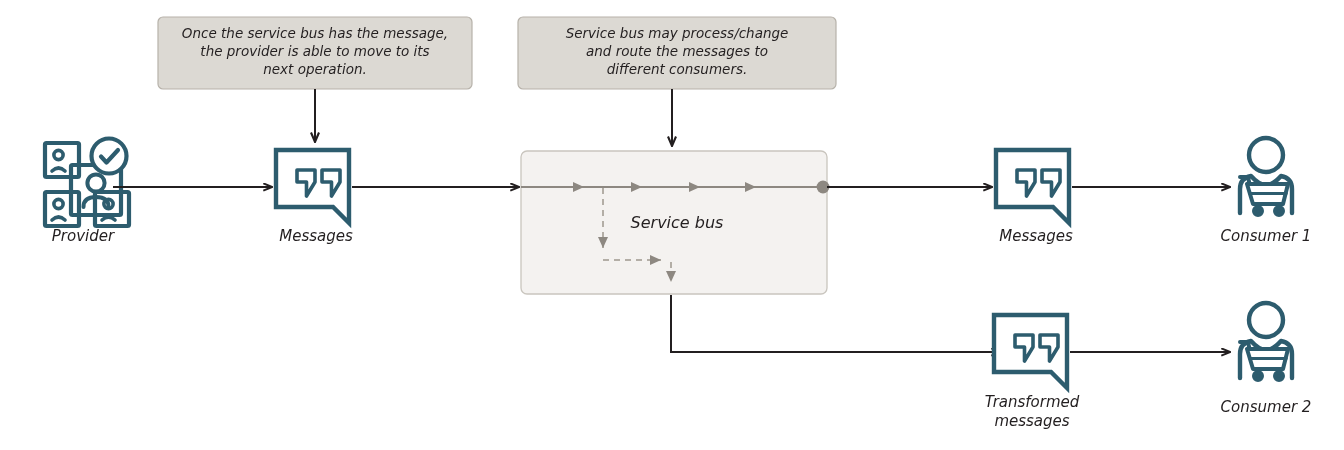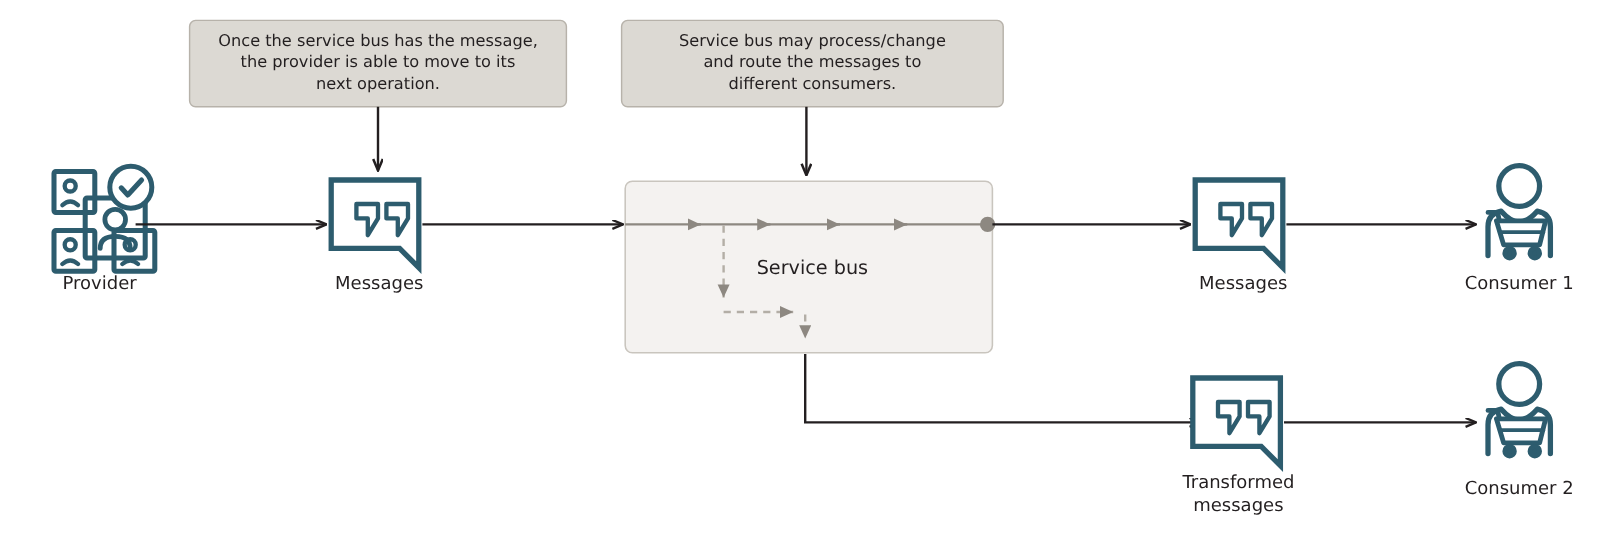--- a/index.html
+++ b/index.html
@@ -12,20 +12,21 @@
     height: 450px;
     position: relative;
     font-family: "DejaVu Sans", "Liberation Sans", sans-serif;
     overflow: hidden;
   }
   #diagram-root {
     position: absolute;
     left: 0; top: 0;
     width: 1344px;
     height: 450px;
+    font-style: italic;
   }
   svg#scene {
     position: absolute;
     left: 0; top: 0;
     width: 1344px;
     height: 450px;
     display: block;
   }
   .callout-text, .node-label, .bus-label {
     font-family: "DejaVu Sans", "Liberation Sans", sans-serif;

